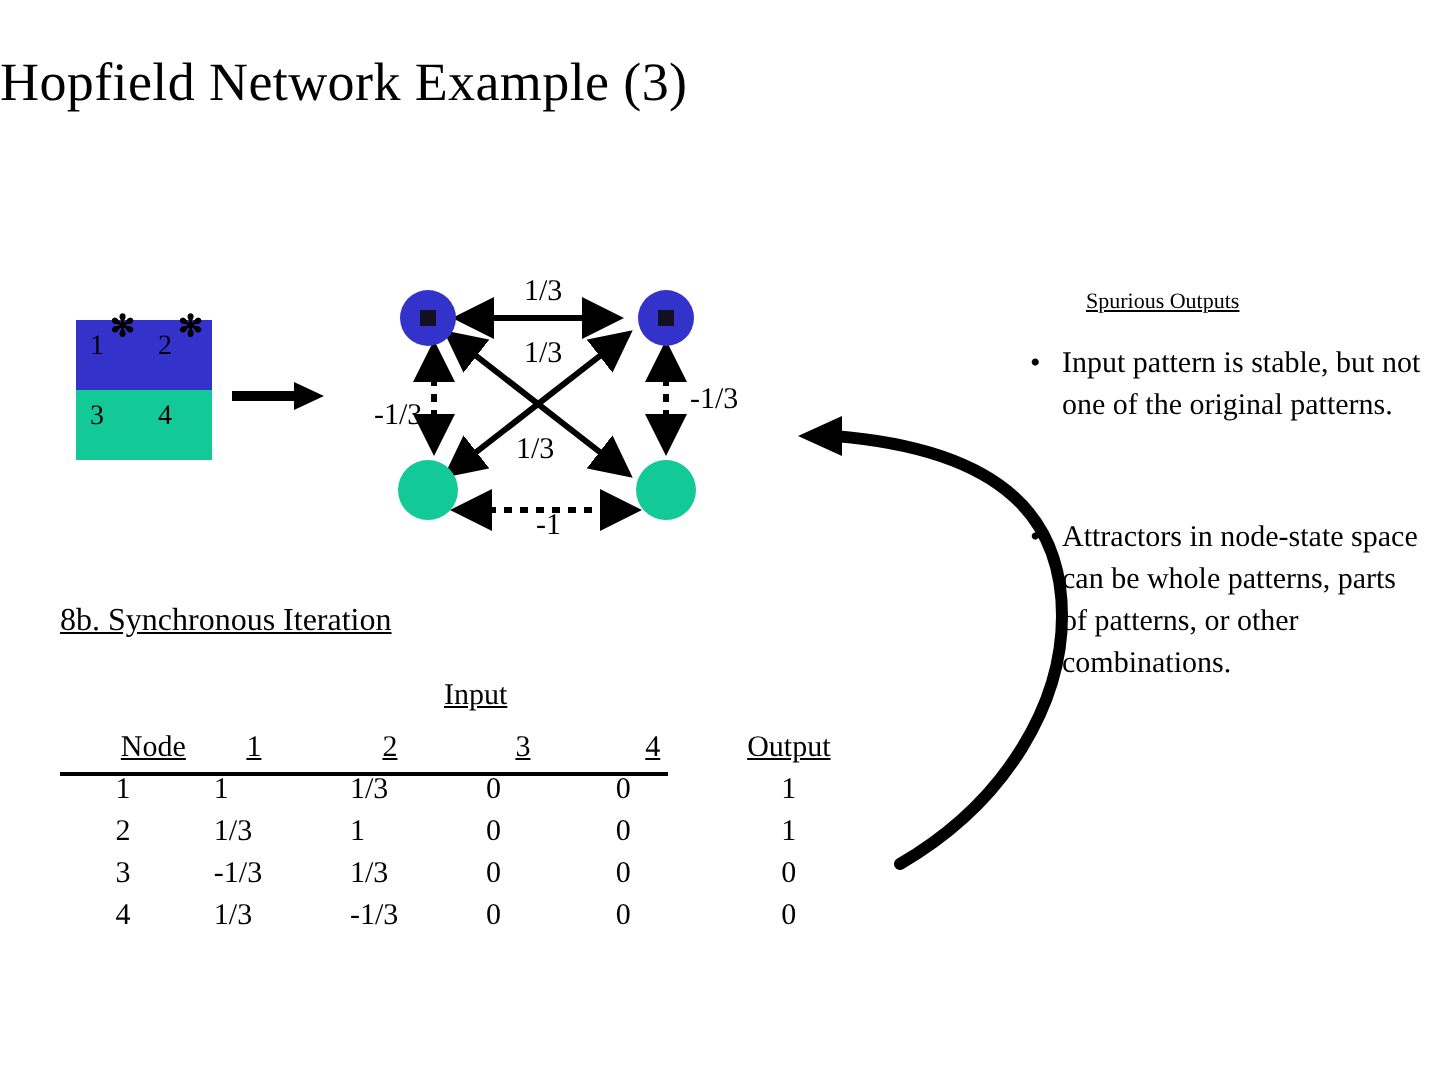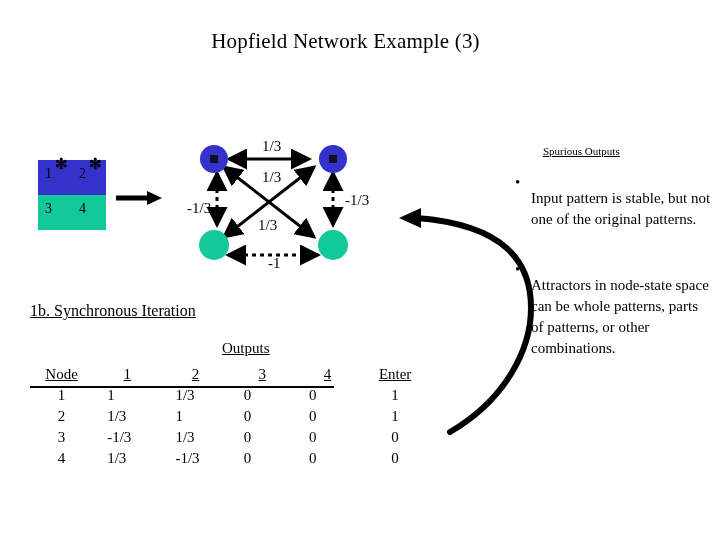--- a/index.html
+++ b/index.html
@@ -16,22 +16,22 @@
     font-family: "Liberation Serif", "DejaVu Serif", serif;
     color: #000000;
   }
 
   
   #slide-title {
     position: absolute;
     left: 0;
     top: 24px;
     width: 691px;
-    text-align: center;
-    font-size: 21px;
+    text-align: left;
+    font-size: 27px;
     line-height: 34px;
     letter-spacing: 0.2px;
     white-space: nowrap;
   }
 
   
   .section-heading {
     position: absolute;
     font-size: 15px;
     line-height: 19px;
@@ -144,21 +144,21 @@
   table.iter th,
   table.iter td {
     font-weight: normal;
     font-size: 15px;
     line-height: 21px;
     padding: 0;
     text-align: center;
     vertical-align: top;
   }
   table.iter th { text-decoration: underline; }
-  table.iter th.col-node   { width: 70px; }
+  table.iter th.col-node   { width: 70px; text-align: right; }
   table.iter th.col-in     { width: 75px; }
   table.iter th.col-output { width: 78px; }
   table.iter thead tr { border-bottom: 0; }
   .hdr-underline {
     position: absolute;
     left: 0px;
     top: 48px;
     width: 304px;
     height: 2px;
     background: #000;
@@ -192,21 +192,20 @@
   .note-bullet .bullet-dot {
     position: absolute;
     left: 0;
     top: 0;
     font-size: 15px;
     line-height: 21px;
   }
   .note-bullet .bullet-text {
     display: block;
     margin-left: 16px;
-    margin-top: 16px;
   }
   #note-1 { left: 9px; top: 30px; }
   #note-2 { left: 9px; top: 117px; }
 </style>
 </head>
 <body>
 
 <div id="slide">
 
   <div id="slide-title">Hopfield Network Example (3)</div>
@@ -280,36 +279,36 @@
     <span class="net-label" id="label-right">-1/3</span>
     <span class="net-label" id="label-cross2">1/3</span>
     <span class="net-label" id="label-bottom">-1</span>
   </div>
 
   <svg id="feedback-arrow" viewBox="0 0 140 240">
     <path d="M55,232 C 110,200 136,150 136,108 C 136,62 110,25 22,18" fill="none" stroke="#000" stroke-width="6" stroke-linecap="round"></path>
     <polygon points="26,8 4,18 26,28" fill="#000"></polygon>
   </svg>
 
-  <div id="heading-5b" class="section-heading">1b. Synchronous Iteration</div>
+  <div id="heading-5b" class="section-heading">8b. Synchronous Iteration</div>
 
   <div id="iteration-table">
-    <span id="inputs-caption">Outputs</span>
+    <span id="inputs-caption">Input</span>
 
     <div class="hdr-underline"></div>
 
     <table class="iter">
       <thead>
         <tr>
           <th class="col-node">Node</th>
           <th class="col-in">1</th>
           <th class="col-in">2</th>
           <th class="col-in">3</th>
           <th class="col-in">4</th>
-          <th class="col-output">Enter</th>
+          <th class="col-output">Output</th>
         </tr>
       </thead>
       <tbody>
         <tr>
           <td class="c-node">1</td>
           <td class="c-in">1</td>
           <td class="c-in">1/3</td>
           <td class="c-in">0</td>
           <td class="c-in">0</td>
           <td class="c-out">1</td>

